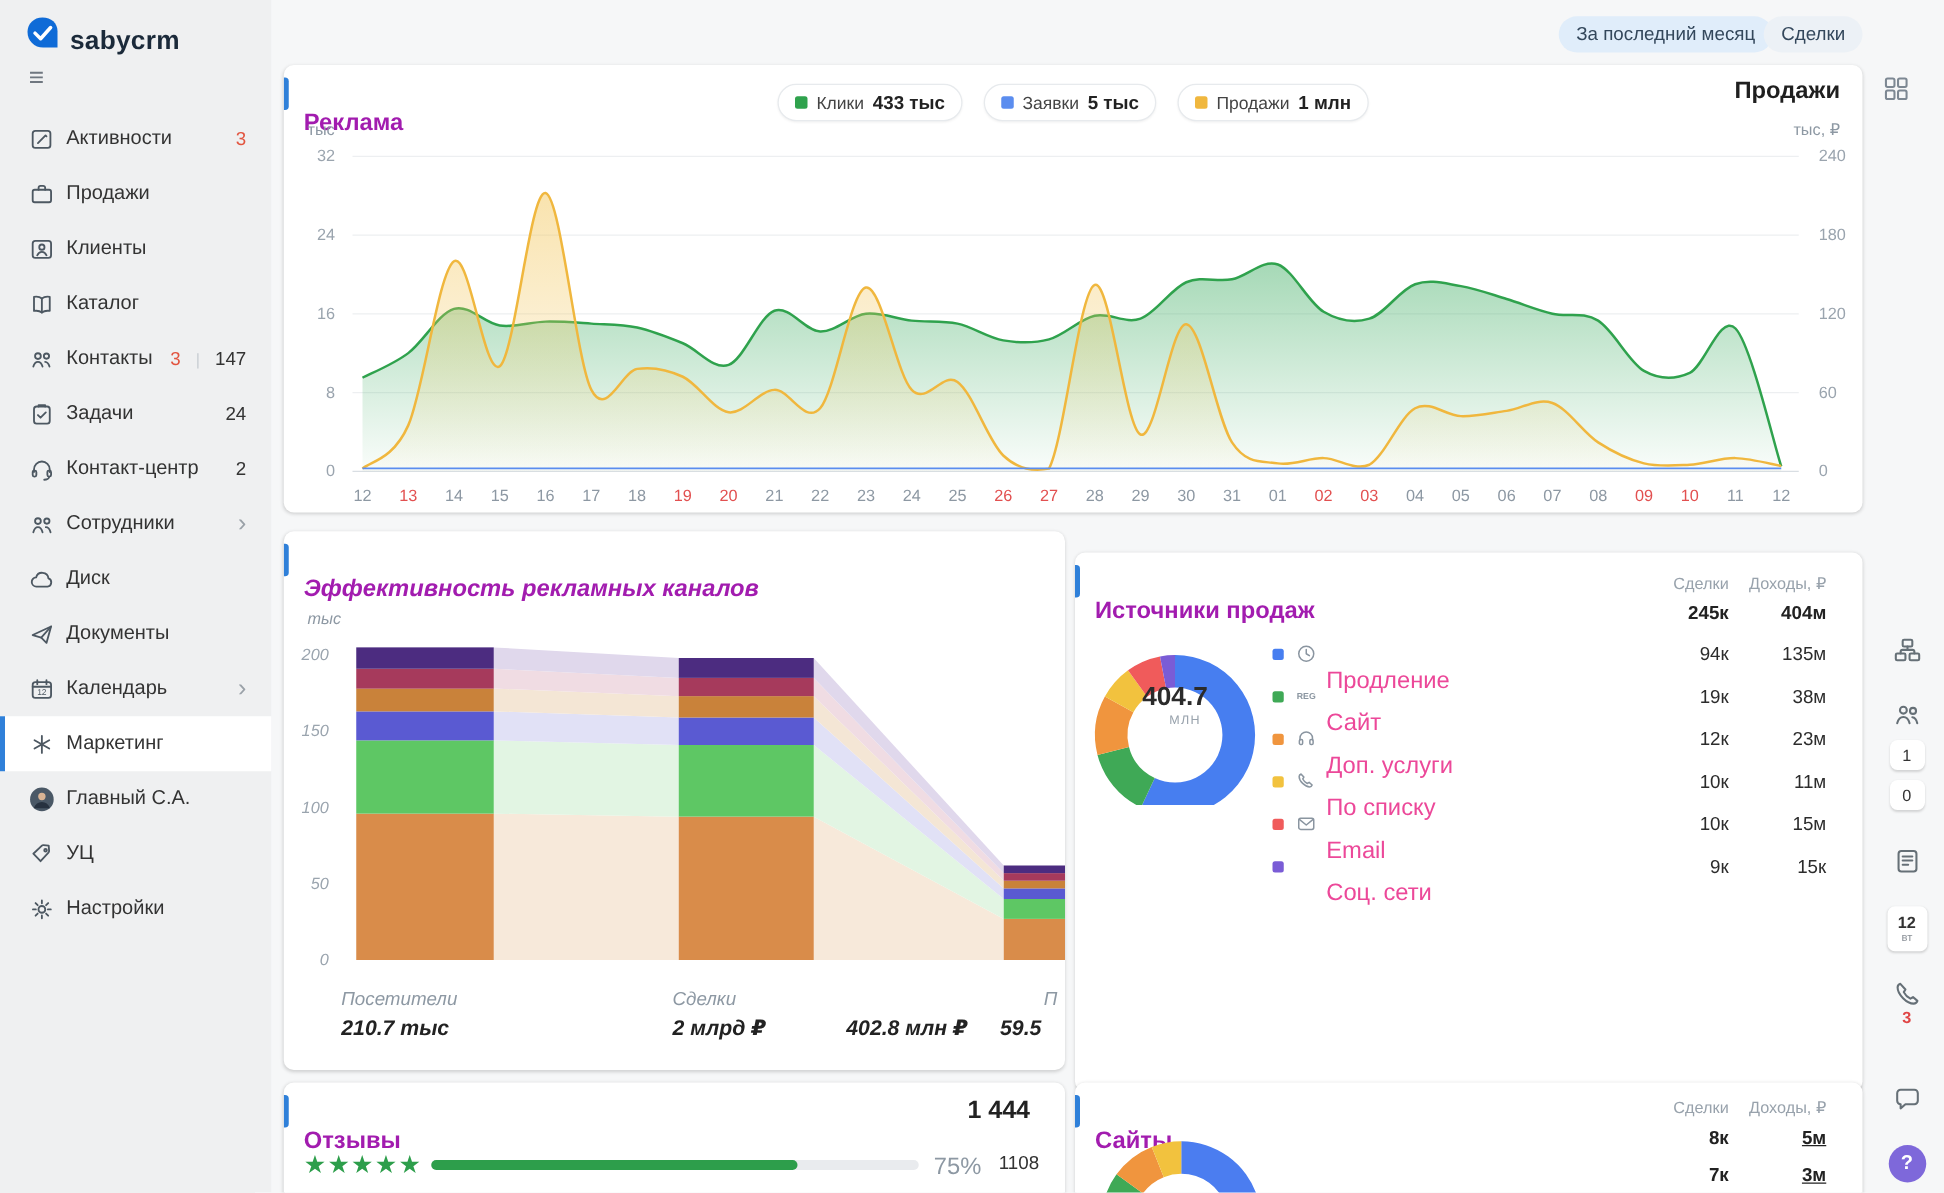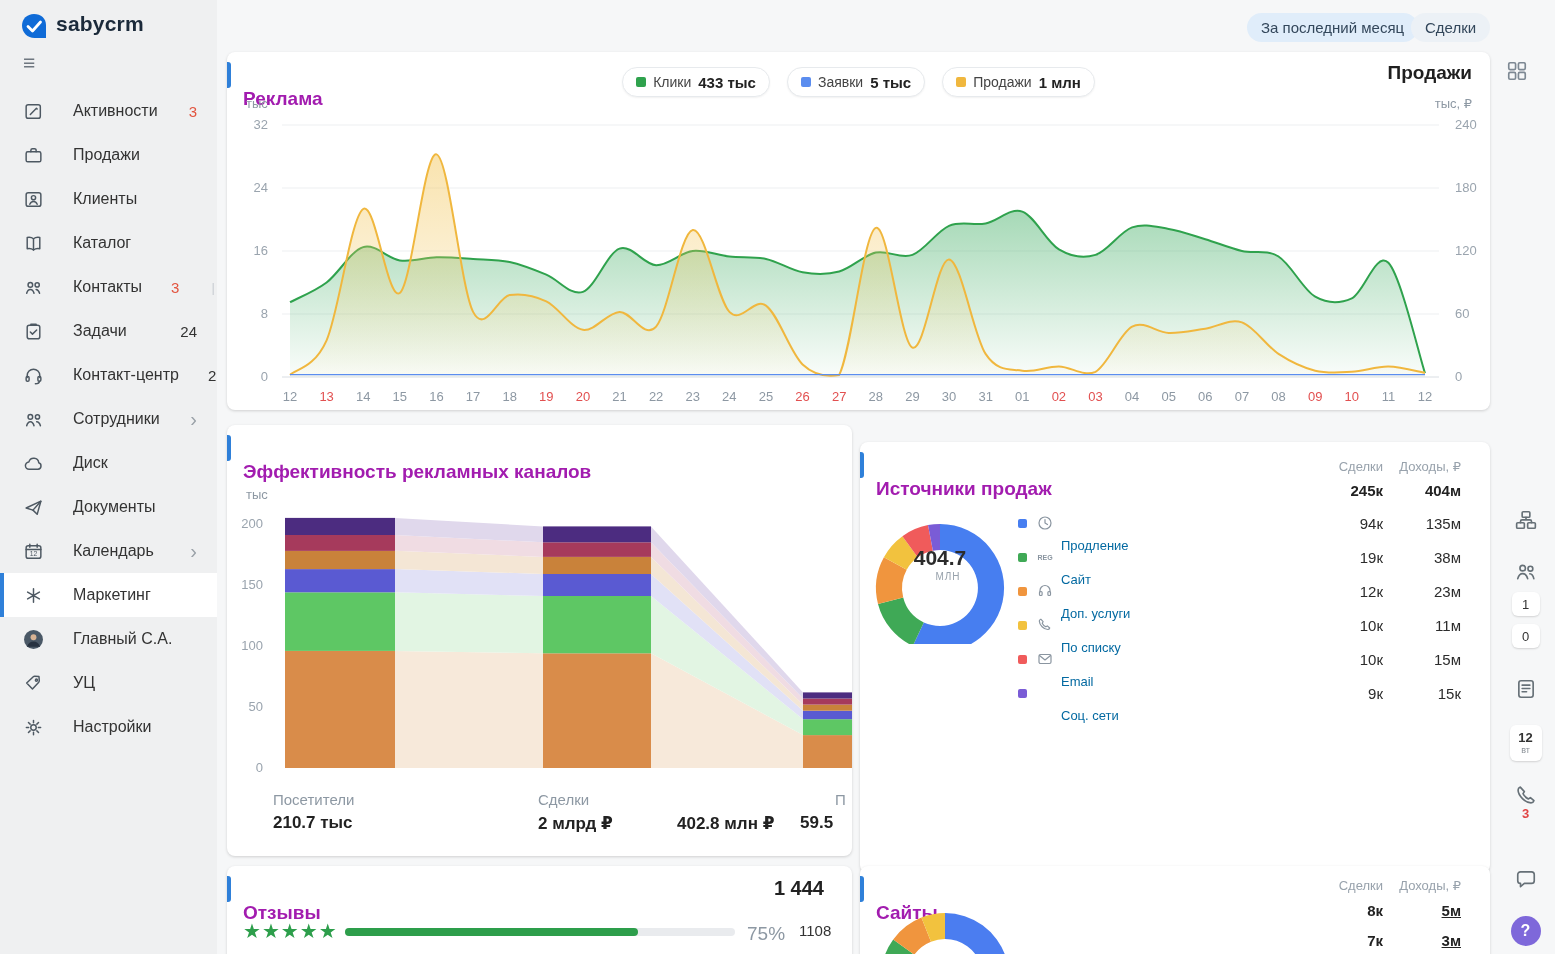--- a/index.html
+++ b/index.html
@@ -1,26 +1,26 @@
 <!DOCTYPE html>
 <html><head>
 <meta charset="utf-8">
 <style>
   * { margin:0; padding:0; box-sizing:border-box; }
   html,body { width:1555px; height:954px; overflow:hidden; }
   body { font-family:"Liberation Sans","DejaVu Sans",sans-serif; background:#f6f7f8; position:relative; color:#333; }
 
   
   .sidebar { position:absolute; left:0; top:0; width:217px; height:954px; background:#eff0f1; }
-  .logo { position:absolute; top:12px; left:20px; display:flex; align-items:flex-start; gap:8px; }
+  .logo { position:absolute; top:12px; left:20px; display:flex; align-items:flex-end; gap:8px; }
   .logo-text { font-size:21px; font-weight:800; color:#1b2a3a; letter-spacing:.2px; }
   .logo-text .crm { font-weight:700; }
   .hamburger { position:absolute; top:52px; left:23px; font-size:21px; color:#6f7780; cursor:pointer; line-height:1; }
   .nav { position:absolute; top:89px; left:0; right:0; }
-  .side-item { display:flex; align-items:center; height:44px; padding:0 20px 0 22px; gap:29px; cursor:pointer; font-size:16px; color:#333; position:relative; }
+  .side-item { display:flex; align-items:center; height:44px; padding:0 20px 0 22px; gap:9px; cursor:pointer; font-size:16px; color:#333; position:relative; }
   .side-item.selected { background:#fff; }
   .side-item.selected::before { content:""; position:absolute; left:0; top:0; width:4px; height:100%; background:#2f80d9; }
   .side-icon { width:22px; height:22px; flex:none; display:flex; align-items:center; justify-content:center; }
   .side-icon svg { width:21px; height:21px; stroke:#4d5862; fill:none; stroke-width:1.4; stroke-linecap:round; stroke-linejoin:round; }
   .side-label { white-space:nowrap; }
   .side-badge { margin-left:auto; font-size:15px; color:#333; }
   .side-badge.red { color:#e2543f; }
   .side-badge-sep { color:#c8cdd2; font-size:13px; margin:0 3px; }
   .side-badge2 { font-size:15px; color:#333; }
   .side-chevron { margin-left:auto; color:#9aa1a8; font-size:20px; line-height:1; }
@@ -30,21 +30,21 @@
   .pill.period { left:1247px; background:#e0edfa; }
   .pill.entity { left:1411px; background:#ecf1f6; }
   .grid-toggle { position:absolute; left:1506px; top:60px; width:22px; height:22px; cursor:pointer; }
   .grid-toggle svg { width:22px; height:22px; stroke:#7d8893; fill:none; stroke-width:1.5; }
 
   
   .card { position:absolute; background:#fff; border-radius:8px; box-shadow:0 1px 3px rgba(0,0,0,.16); overflow:hidden; }
   .card::before { content:""; position:absolute; left:0; top:10px; width:4px; height:26px; background:#2f80d9; border-radius:0 3px 3px 0; }
   .card-title { position:absolute; left:16px; top:12px; font-size:19px; font-weight:700; color:#a21caf;margin-top:24px; }
   .card-ads   { left:227px; top:52px;  width:1263px; height:358px; }
-  .card-funnel{ left:227px; top:425px; width:625px;  height:431px; }
+  .card-funnel{ left:227px; top:425px; width:625px;  height:431px;font-style:italic; }
   .card-sources{ left:860px; top:442px; width:630px; height:431px; }
   .card-reviews{ left:227px; top:866px; width:625px; height:120px; }
   .card-sites { left:860px; top:866px; width:630px;  height:120px; }
 
   svg text { font-family:"Liberation Sans","DejaVu Sans",sans-serif; }
   .tick  { fill:#9aa4ae; font-size:13px; }
   .xtick { fill:#8d98a3; font-size:13px; }
   .xtick.red { fill:#e25050; }
 
   
@@ -72,21 +72,21 @@
   .col-total.t1 { right:107px; } .col-total.t2 { right:29px; }
   #sources-donut { position:absolute; left:0; top:42px; }
   .donut-center { position:absolute; left:0; top:104px; width:160px; text-align:center; pointer-events:none; }
   .donut-center .val { font-size:21px; font-weight:700; color:#2b2b2b; }
   .donut-center .unit { font-size:10px; color:#98a2ac; letter-spacing:1px; margin-top:1px;margin-left:16px; }
   .sources-rows { position:absolute; left:158px; top:64px; right:20px; }
   .src-row { position:relative; height:34px; display:flex; align-items:center; cursor:pointer; }
   .src-bullet { width:9px; height:9px; border-radius:2px; flex:none; }
   .src-icon { width:20px; margin-left:8px; display:flex; justify-content:center; align-items:center; color:#8a95a0; font-size:7px; font-weight:700; flex:none; }
   .src-icon svg { width:16px; height:16px; stroke:#8a95a0; fill:none; stroke-width:1.2; stroke-linecap:round; stroke-linejoin:round; }
-  .src-label { font-size:13px; color:#0369a1; margin-left:6px;margin-top:44px; }
+  .src-label { font-size:19px; color:#ec4899; margin-left:6px;margin-top:44px; }
   .src-val { position:absolute; font-size:15px; color:#2c2c2c; }
   .src-val.v1 { right:87px; } .src-val.v2 { right:9px; }
 
   
   .reviews-total { position:absolute; right:28px; top:11px; font-size:20px; font-weight:700; color:#222; }
   .stars { position:absolute; left:16px; top:53px; font-size:20px; color:#2d9e4b; letter-spacing:1px; }
   .review-bar { position:absolute; left:118px; top:62px; width:390px; height:8px; background:#e9ebee; border-radius:4px; }
   .review-bar-fill { height:8px; background:#2d9e4b; border-radius:4px; }
   .review-pct { position:absolute; left:520px; top:57px; font-size:19px; color:#8d98a3; }
   .review-count { position:absolute; left:572px; top:56px; font-size:15px; color:#333; }

